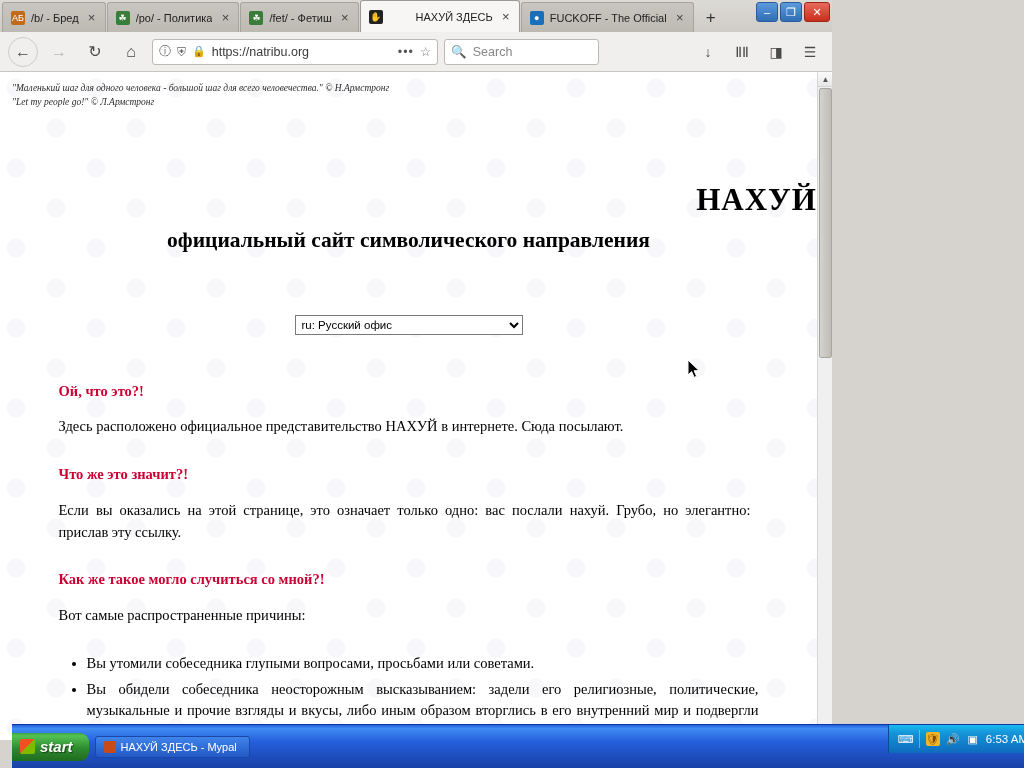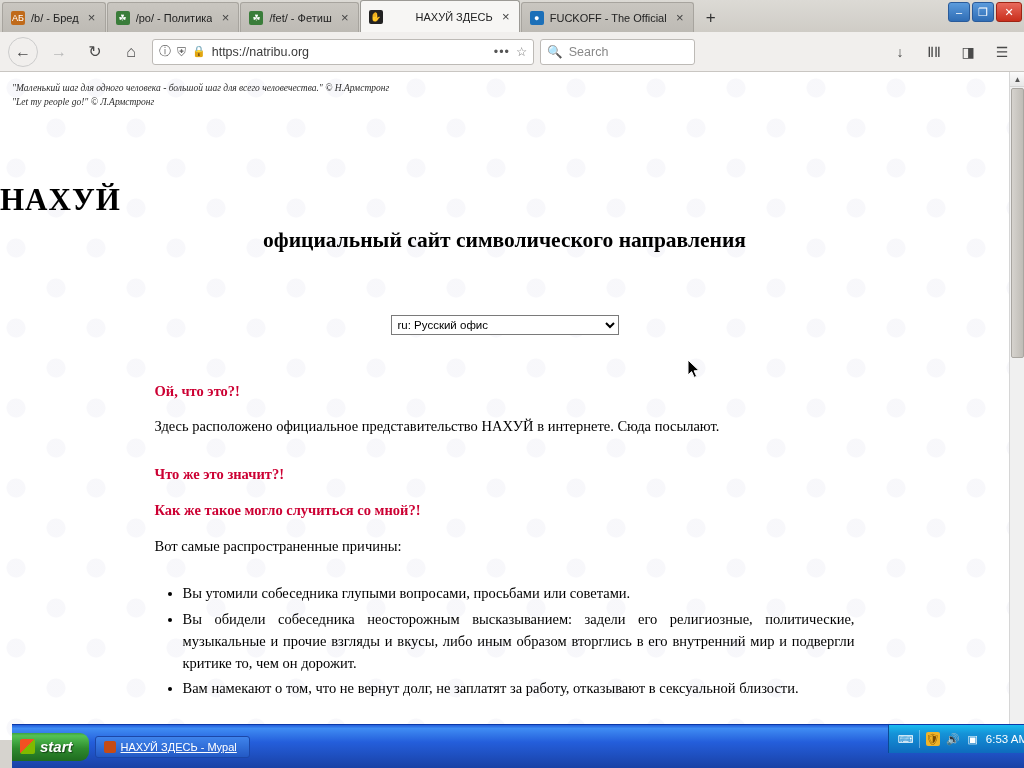--- a/index.html
+++ b/index.html
@@ -6,21 +6,21 @@
   html, body {
     margin: 0; padding: 0;
     width: 1024px; height: 768px;
     overflow: hidden;
     font-family: "Liberation Sans", sans-serif;
   }
   body { background: #d6d3ce; }
 
   
   .browser {
-    position: absolute; left: 0; top: 0; width: 1024px; height: 740px;
+    position: absolute; left: 0; top: 0; width: 832px; height: 740px;
     background: #f0eeec;
     display: flex; flex-direction: column;
   }
 
   .tabstrip {
     height: 32px;
     background: linear-gradient(#dcdad5, #cfccc6);
     display: flex; align-items: flex-end;
     position: relative;
     padding-left: 2px;
@@ -162,21 +162,21 @@
     color: #000;
   }
   .quote {
     padding: 10px 0 0 12px;
     font-style: italic;
     font-size: 9.5px;
     color: #2a2a2a;
     line-height: 1.45;
   }
   h1.site {
-    text-align: left;
+    text-align: right;
     font-size: 31px;
     margin: 72px 0 0 0;
     letter-spacing: 1px;
   }
   h2.sub {
     text-align: center;
     font-size: 21.5px;
     margin: 10px 0 0 0;
   }
   .selwrap { text-align: center; margin-top: 62px; }
@@ -271,21 +271,21 @@
   .taskitems { display: flex; align-items: center; gap: 3px; margin-left: 6px; }
   .taskitem {
     height: 22px;
     min-width: 155px;
     padding: 0 8px;
     display: flex; align-items: center; gap: 5px;
     font-size: 11px; color: #fff;
     background: linear-gradient(#3f84ec, #2359c4);
     border: 1px solid #1b47a8;
     border-radius: 3px;
-    white-space: nowrap; overflow: hidden; text-decoration: underline;
+    white-space: nowrap; overflow: hidden;
   }
   .taskitem .ic { width: 12px; height: 12px; border-radius: 2px; }
   .tray {
     position: absolute; right: 0; top: 0; height: 28px;
     display: flex; align-items: center; gap: 6px;
     padding: 0 8px 0 10px;
     background: linear-gradient(#18bbf0 0%, #1593d8 30%, #0e6bbd 100%);
     border-left: 1px solid #0a4b94;
     color: #fff; font-size: 11px;
   }
@@ -384,20 +384,21 @@
           <option>en: English office</option>
           <option>ua: Український офіс</option>
         </select>
       </div>
 
       <div class="content">
         <h3>Ой, что это?!</h3>
         <p>Здесь расположено официальное представительство НАХУЙ в интернете. Сюда посылают.</p>
 
         <h3>Что же это значит?!</h3>
+        <p>Если вы оказались на этой странице, это означает только одно: вас послали нахуй. Грубо, но элегантно: прислав эту ссылку.</p>
 
         <h3>Как же такое могло случиться со мной?!</h3>
         <p>Вот самые распространенные причины:</p>
 
         <ul>
           <li>Вы утомили собеседника глупыми вопросами, просьбами или советами.</li>
           <li>Вы обидели собеседника неосторожным высказыванием: задели его религиозные, политические, музыкальные и прочие взгляды и вкусы, либо иным образом вторглись в его внутренний мир и подвергли критике то, чем он дорожит.</li>
           <li>Вам намекают о том, что не вернут долг, не заплатят за работу, отказывают в сексуальной близости.</li>
         </ul>
       </div>

